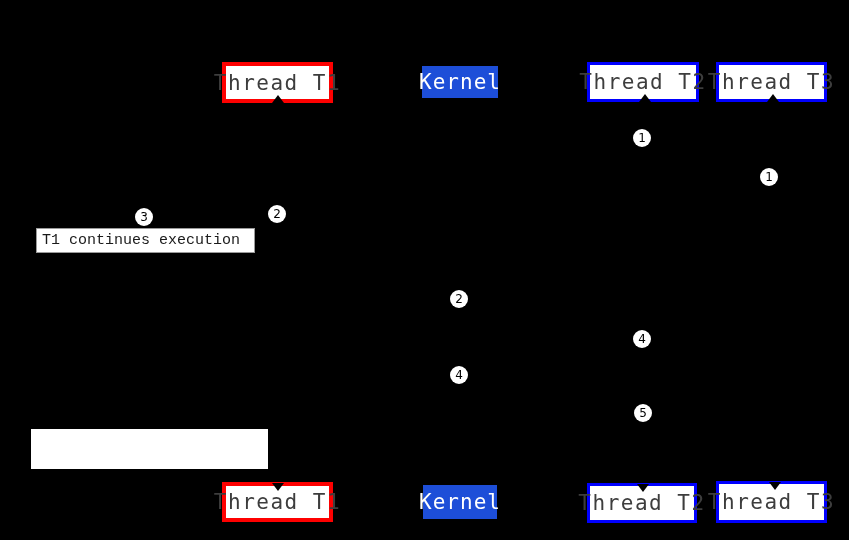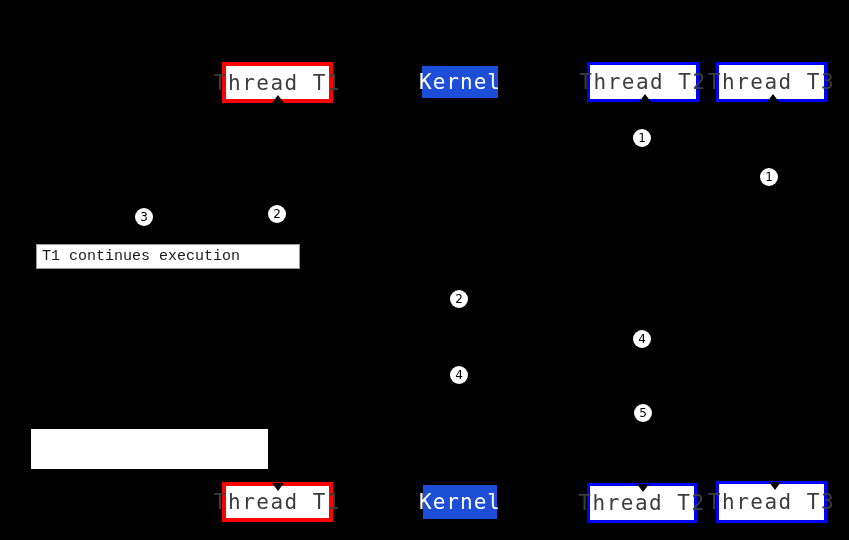--- a/index.html
+++ b/index.html
@@ -93,21 +93,21 @@
 
   <span class="marker" style="left:633px; top:129px;">1</span>
   <span class="marker" style="left:760px; top:168px;">1</span>
   <span class="marker" style="left:135px; top:208px;">3</span>
   <span class="marker" style="left:268px; top:205px;">2</span>
   <span class="marker" style="left:450px; top:290px;">2</span>
   <span class="marker" style="left:633px; top:330px;">4</span>
   <span class="marker" style="left:450px; top:366px;">4</span>
   <span class="marker" style="left:634px; top:404px;">5</span>
 
-  <div class="note" style="left:36px; top:244px; width:264px; height:25px;">T1 continues execution</div>
+  <div class="note" style="left:36px; top:228px; width:219px; height:25px;">T1 continues execution</div>
 
   <div class="blank-rect" style="left:31px; top:429px; width:237px; height:40px;"></div>
 
   <div class="box red-outline" style="left:222px; top:482px; width:111px; height:40px;">
     <span>Thread T1</span>
   </div>
   <div class="box blue-fill" style="left:423px; top:485px; width:74px; height:34px;">
     <span>Kernel</span>
   </div>
   <div class="box blue-outline" style="left:587px; top:483px; width:110px; height:40px;">

